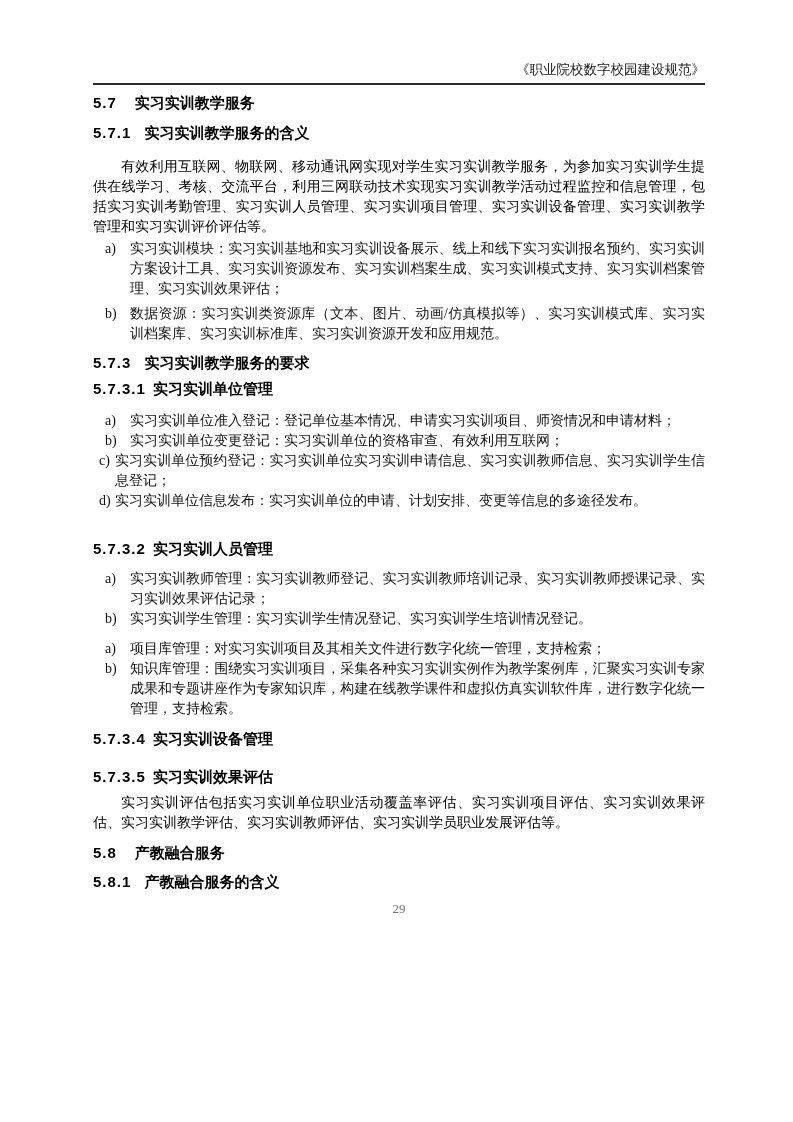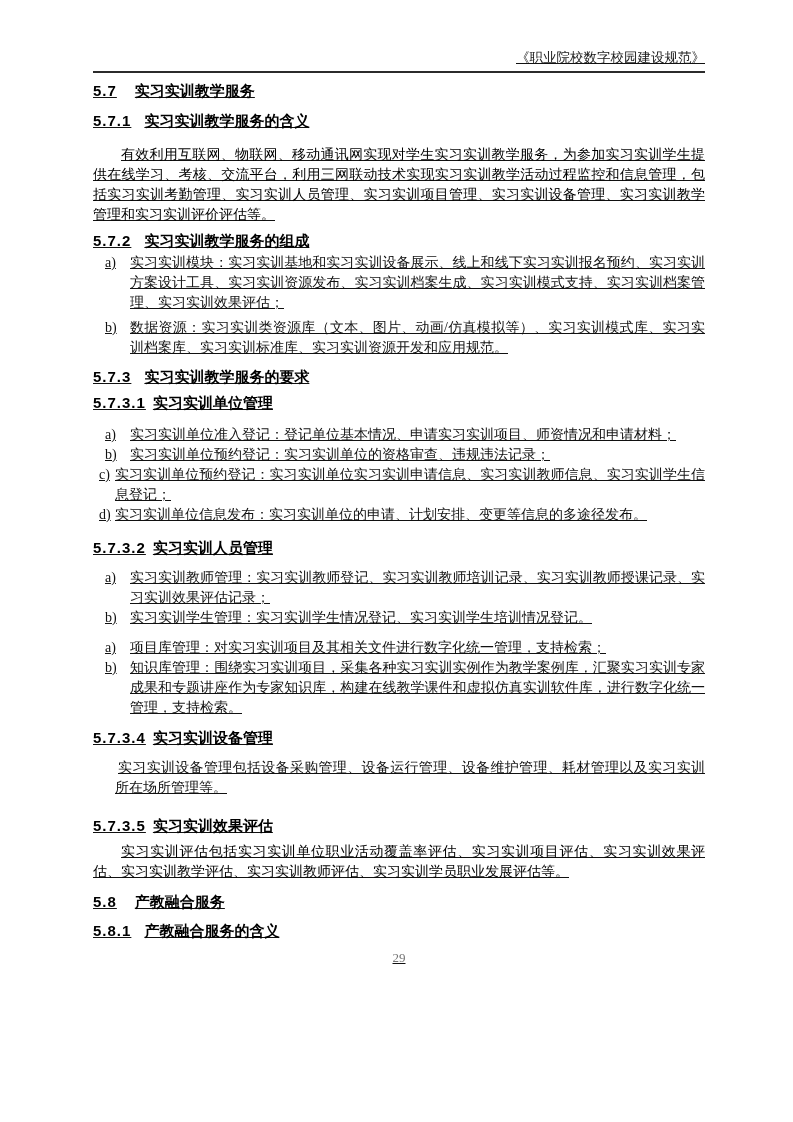--- a/index.html
+++ b/index.html
@@ -8,23 +8,22 @@
     width: 793px;
     height: 1122px;
     position: relative;
     overflow: hidden;
     font-family: "Liberation Serif", "DejaVu Serif", serif;
     color: #111111;
   }
   .page {
     width: 793px;
     height: 832px;
-    padding: 0 88px 0 93px;
+    padding: 12px 88px 0 93px;
     position: relative;
-    text-decoration: underline;
   }
   
   .doc-header {
     padding-top: 50px;
   }
   .doc-header .header-title {
     display: block;
     text-align: right;
     font-size: 13.5px;
     line-height: 16px;
@@ -92,21 +91,21 @@
   
   .mt-h2-first   { margin-top: 8px; }
   .mt-h3-571     { margin-top: 10px; }
   .mt-p571       { margin-top: 14px; }
   .mt-h3-572     { margin-top: 6px;  }
   .mt-p572       { margin-top: 8px;  }
   .mt-l572       { margin-top: 2px;  }
   .mt-h3-573     { margin-top: 9px;  }
   .mt-h4-5731    { margin-top: 6px;  }
   .mt-l5731      { margin-top: 12px; }
-  .mt-h4-5732    { margin-top: 13px; }
+  .mt-h4-5732    { margin-top: 28px; }
   .mt-l5732      { margin-top: 10px; }
   .mt-h4-5733    { margin-top: 10px; }
   .mt-l5733      { margin-top: 10px; }
   .mt-h4-5734    { margin-top: 10px; }
   .mt-p5734      { margin-top: 10px; }
   .mt-h4-5735    { margin-top: 18px;  }
   .mt-p5735      { margin-top: 6px;  }
   .mt-h2-58      { margin-top: 10px; }
   .mt-h3-581     { margin-top: 9px;  }
   
@@ -132,24 +131,20 @@
     <span class="num">5.7</span>
     <span class="label">实习实训教学服务</span>
   </div>
 
   <div class="h3 mt-h3-571">
     <span class="num">5.7.1</span>
     <span class="label">实习实训教学服务的含义</span>
   </div>
   <p class="para mt-p571">有效利用互联网、物联网、移动通讯网实现对学生实习实训教学服务，为参加实习实训学生提供在线学习、考核、交流平台，利用三网联动技术实现实习实训教学活动过程监控和信息管理，包括实习实训考勤管理、实习实训人员管理、实习实训项目管理、实习实训设备管理、实习实训教学管理和实习实训评价评估等。</p>
 
-  <div class="h3 mt-h3-572">
-    <span class="num">5.7.2</span>
-    <span class="label">实习实训教学服务的组成</span>
-  </div>
   <ul class="list list-gapped mt-l572">
     <li class="li">
       <span class="marker">a)</span>
       <div class="li-text">实习实训模块：实习实训基地和实习实训设备展示、线上和线下实习实训报名预约、实习实训方案设计工具、实习实训资源发布、实习实训档案生成、实习实训模式支持、实习实训档案管理、实习实训效果评估；</div>
     </li>
     <li class="li">
       <span class="marker">b)</span>
       <div class="li-text">数据资源：实习实训类资源库（文本、图片、动画/仿真模拟等）、实习实训模式库、实习实训档案库、实习实训标准库、实习实训资源开发和应用规范。</div>
     </li>
   </ul>
@@ -163,21 +158,21 @@
     <span class="num">5.7.3.1</span>
     <span class="label">实习实训单位管理</span>
   </div>
   <ul class="list mt-l5731">
     <li class="li">
       <span class="marker">a)</span>
       <div class="li-text">实习实训单位准入登记：登记单位基本情况、申请实习实训项目、师资情况和申请材料；</div>
     </li>
     <li class="li">
       <span class="marker">b)</span>
-      <div class="li-text">实习实训单位预约登记：实习实训单位的资格审查、违规违法记录；</div>
+      <div class="li-text">实习实训单位变更登记：实习实训单位的资格审查、有效利用互联网；</div>
     </li>
     <li class="li tight">
       <span class="marker">c)</span>
       <div class="li-text">实习实训单位预约登记：实习实训单位实习实训申请信息、实习实训教师信息、实习实训学生信息登记；</div>
     </li>
     <li class="li tight">
       <span class="marker">d)</span>
       <div class="li-text">实习实训单位信息发布：实习实训单位的申请、计划安排、变更等信息的多途径发布。</div>
     </li>
   </ul>
@@ -205,21 +200,20 @@
     <li class="li">
       <span class="marker">b)</span>
       <div class="li-text">知识库管理：围绕实习实训项目，采集各种实习实训实例作为教学案例库，汇聚实习实训专家成果和专题讲座作为专家知识库，构建在线教学课件和虚拟仿真实训软件库，进行数字化统一管理，支持检索。</div>
     </li>
   </ul>
 
   <div class="h4 mt-h4-5734">
     <span class="num">5.7.3.4</span>
     <span class="label">实习实训设备管理</span>
   </div>
-  <p class="para-indented mt-p5734">实习实训设备管理包括设备采购管理、设备运行管理、设备维护管理、耗材管理以及实习实训所在场所管理等。</p>
 
   <div class="h4 mt-h4-5735">
     <span class="num">5.7.3.5</span>
     <span class="label">实习实训效果评估</span>
   </div>
   <p class="para mt-p5735">实习实训评估包括实习实训单位职业活动覆盖率评估、实习实训项目评估、实习实训效果评估、实习实训教学评估、实习实训教师评估、实习实训学员职业发展评估等。</p>
 
   <div class="h2 mt-h2-58">
     <span class="num">5.8</span>
     <span class="label">产教融合服务</span>

